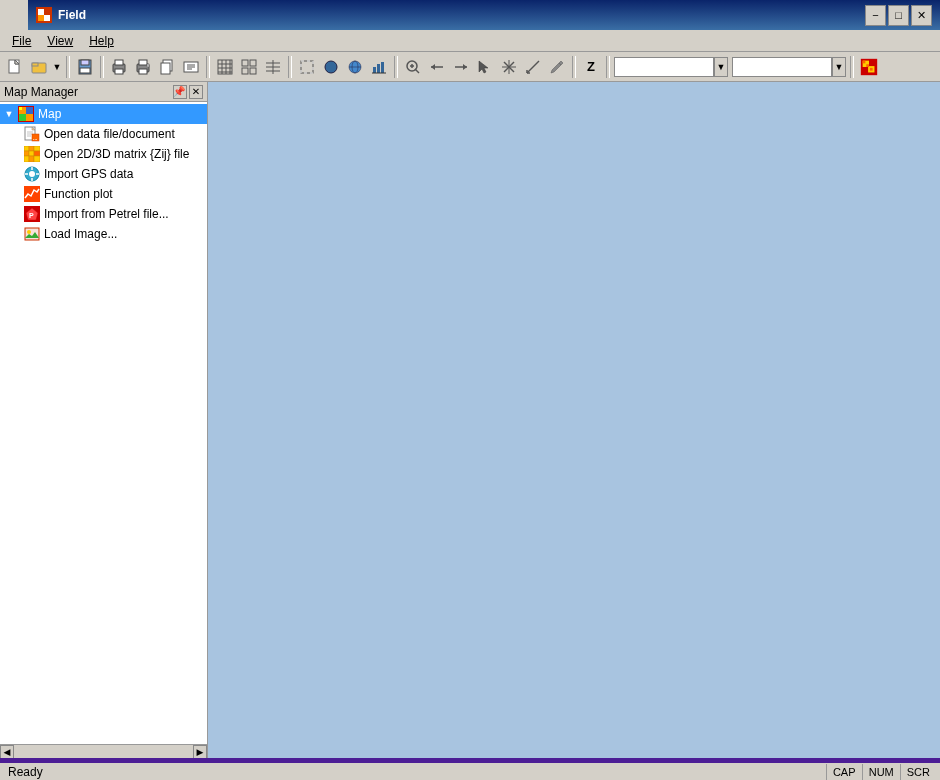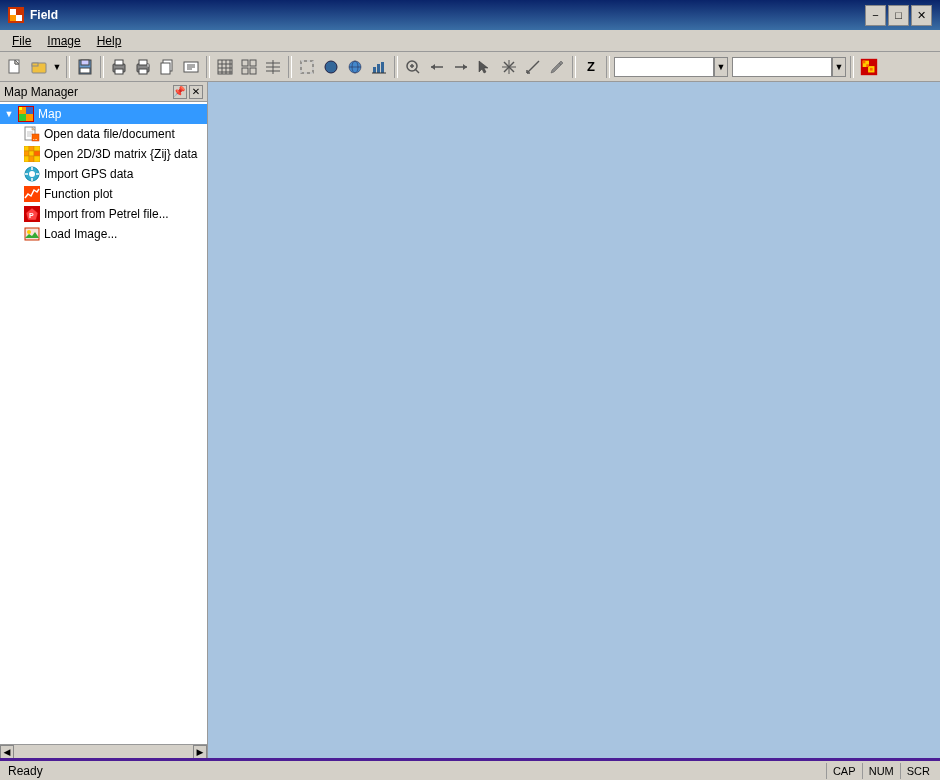--- a/index.html
+++ b/index.html
@@ -14,20 +14,21 @@
     }
 
     
     #title-bar {
       height: 30px;
       background: linear-gradient(to bottom, #0a246a, #3a6ea5);
       display: flex;
       align-items: center;
       padding: 0 8px;
       color: white;
+      margin-left: 28px;
     }
     #title-icon {
       width: 16px;
       height: 16px;
       margin-right: 6px;
       display: flex;
       align-items: center;
       justify-content: center;
     }
     #title-text {
@@ -233,21 +234,21 @@
     
     #content-area {
       flex: 1;
       background: #a8c4e0;
     }
 
     
     #status-bar {
       height: 22px;
       background: #d4d0c8;
-      border-top: 3px solid #4c1d95;
+      border-top: 5px solid #4c1d95;
       display: flex;
       align-items: center;
       padding: 0 4px;
       position: absolute;
       bottom: 0;
       width: 940px;
     }
     #status-text {
       flex: 1;
       font-size: 12px;
@@ -280,21 +281,21 @@
   <span id="title-text">Field</span>
   <div id="title-buttons">
     <button class="title-btn">−</button>
     <button class="title-btn">□</button>
     <button class="title-btn">✕</button>
   </div>
 </div>
 
 <div id="menu-bar">
   <span class="menu-item">File</span>
-  <span class="menu-item">Image</span>
+  <span class="menu-item">View</span>
   <span class="menu-item">Help</span>
 </div>
 
 <div id="toolbar">
 
   <button class="tb-btn">
     <svg width="16" height="16" viewBox="0 0 16 16">
       <rect x="2" y="1" width="10" height="13" fill="white" stroke="#666" stroke-width="1"></rect>
       <polyline points="8,1 8,5 12,5" fill="none" stroke="#666" stroke-width="1"></polyline>
       <polygon points="8,1 12,5 8,5" fill="#d4d0c8" stroke="#666" stroke-width="1"></polygon>
@@ -540,21 +541,21 @@
             <rect x="5" y="0" width="5" height="5" fill="#ff9900" stroke="#cc8800" stroke-width="0.5"></rect>
             <rect x="10" y="0" width="6" height="5" fill="#ffcc00" stroke="#cc8800" stroke-width="0.5"></rect>
             <rect x="0" y="5" width="5" height="5" fill="#ff9900" stroke="#cc8800" stroke-width="0.5"></rect>
             <rect x="5" y="5" width="5" height="5" fill="#ffcc00" stroke="#cc8800" stroke-width="0.5"></rect>
             <rect x="10" y="5" width="6" height="5" fill="#ff6600" stroke="#cc8800" stroke-width="0.5"></rect>
             <rect x="0" y="10" width="5" height="6" fill="#ffcc00" stroke="#cc8800" stroke-width="0.5"></rect>
             <rect x="5" y="10" width="5" height="6" fill="#ff9900" stroke="#cc8800" stroke-width="0.5"></rect>
             <rect x="10" y="10" width="6" height="6" fill="#ffcc00" stroke="#cc8800" stroke-width="0.5"></rect>
           </svg>
         </div>
-        <span class="item-text">Open 2D/3D matrix {Zij} data</span>
+        <span class="item-text">Open 2D/3D matrix {Zij} file</span>
       </div>
 
       <div class="tree-item child-item">
         <div class="tree-icon">
           <svg width="16" height="16" viewBox="0 0 16 16">
             <circle cx="8" cy="8" r="7" fill="#33aacc" stroke="#1188aa" stroke-width="1"></circle>
             <circle cx="8" cy="8" r="3" fill="white"></circle>
             <line x1="8" y1="1" x2="8" y2="4" stroke="white" stroke-width="1.5"></line>
             <line x1="8" y1="12" x2="8" y2="15" stroke="white" stroke-width="1.5"></line>
             <line x1="1" y1="8" x2="4" y2="8" stroke="white" stroke-width="1.5"></line>

